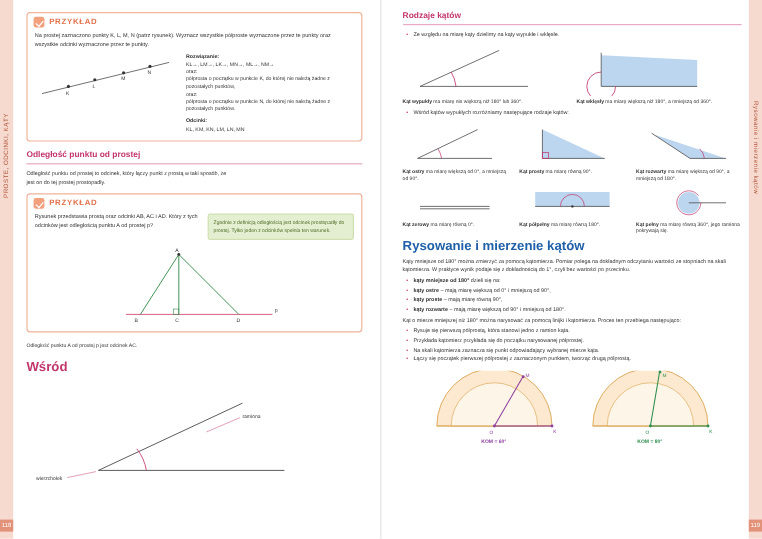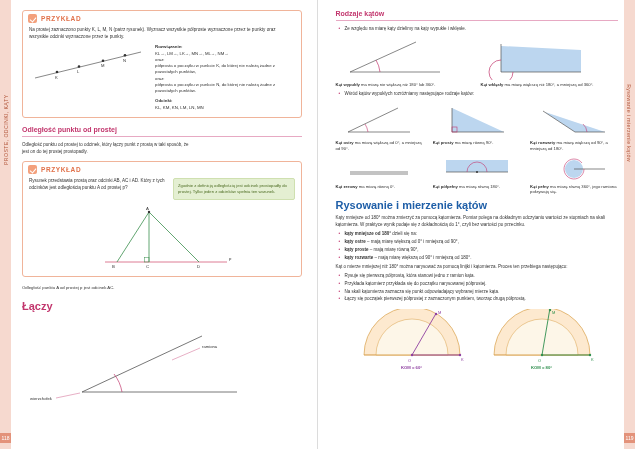--- a/index.html
+++ b/index.html
@@ -140,21 +140,21 @@
               <text x="59" y="64" font-size="4.3" fill="#333" font-family="Liberation Sans">C</text>
               <text x="110" y="64" font-size="4.3" fill="#333" font-family="Liberation Sans">D</text>
               <text x="142" y="56" font-size="4.3" fill="#333" font-family="Liberation Sans">p</text>
             </svg>
           </div>
         </div>
       </div>
 
       <div class="caption-left">Odległość punktu A od prostej p jest odcinek AC.</div>
 
-      <div class="h-pink" style="margin-top:10px;">Łączy</div>
+      <div class="h-pink" style="margin-top:10px;">Wśród</div>
       <div style="margin-top:14px;">
         <svg width="250" height="80" viewBox="0 0 250 80">
           <line x1="60" y1="66" x2="215" y2="66" stroke="#555" stroke-width="0.8"></line>
           <line x1="60" y1="66" x2="180" y2="10" stroke="#555" stroke-width="0.8"></line>
           <path d="M 100 66 A 40 40 0 0 0 92 48" fill="none" stroke="#c2366d" stroke-width="0.7"></path>
           <line x1="150" y1="34" x2="178" y2="22" stroke="#c2366d" stroke-width="0.4"></line>
           <text x="180" y="22" font-size="4.2" fill="#333" font-family="Liberation Sans">ramiona</text>
           <line x1="58" y1="67" x2="34" y2="72" stroke="#c2366d" stroke-width="0.4"></line>
           <text x="8" y="74" font-size="4.2" fill="#333" font-family="Liberation Sans">wierzchołek</text>
         </svg>

